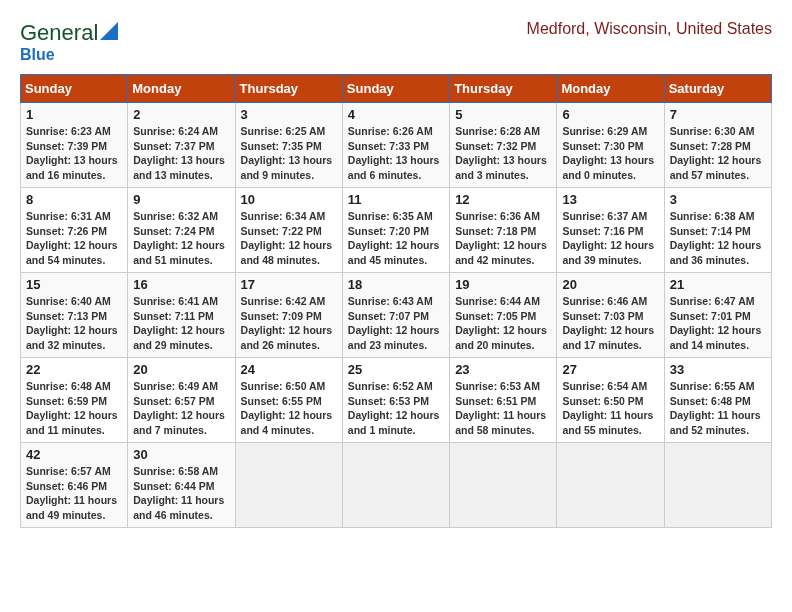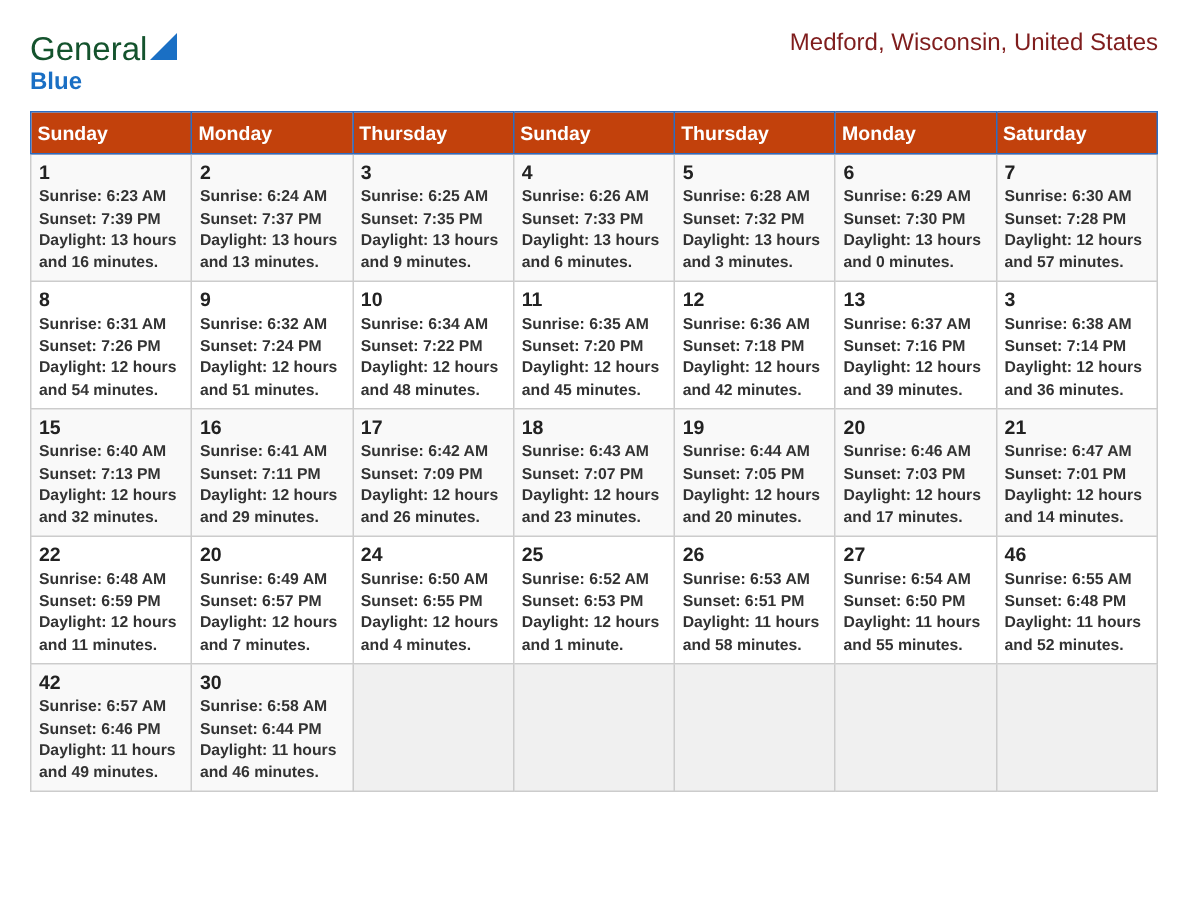--- a/index.html
+++ b/index.html
@@ -320,37 +320,37 @@
       </td>
         <td>
         <span class="day-num">25</span>
         <div class="day-detail">
           Sunrise: 6:52 AM<br>
           Sunset: 6:53 PM<br>
           Daylight: 12 hours and 1 minute.
         </div>
       </td>
         <td>
-        <span class="day-num">26</span>
+        <span class="day-num">23</span>
         <div class="day-detail">
           Sunrise: 6:53 AM<br>
           Sunset: 6:51 PM<br>
           Daylight: 11 hours and 58 minutes.
         </div>
       </td>
         <td>
         <span class="day-num">27</span>
         <div class="day-detail">
           Sunrise: 6:54 AM<br>
           Sunset: 6:50 PM<br>
           Daylight: 11 hours and 55 minutes.
         </div>
       </td>
         <td>
-        <span class="day-num">46</span>
+        <span class="day-num">33</span>
         <div class="day-detail">
           Sunrise: 6:55 AM<br>
           Sunset: 6:48 PM<br>
           Daylight: 11 hours and 52 minutes.
         </div>
       </td>
       </tr>
       <tr>
         <td>
         <span class="day-num">42</span>

